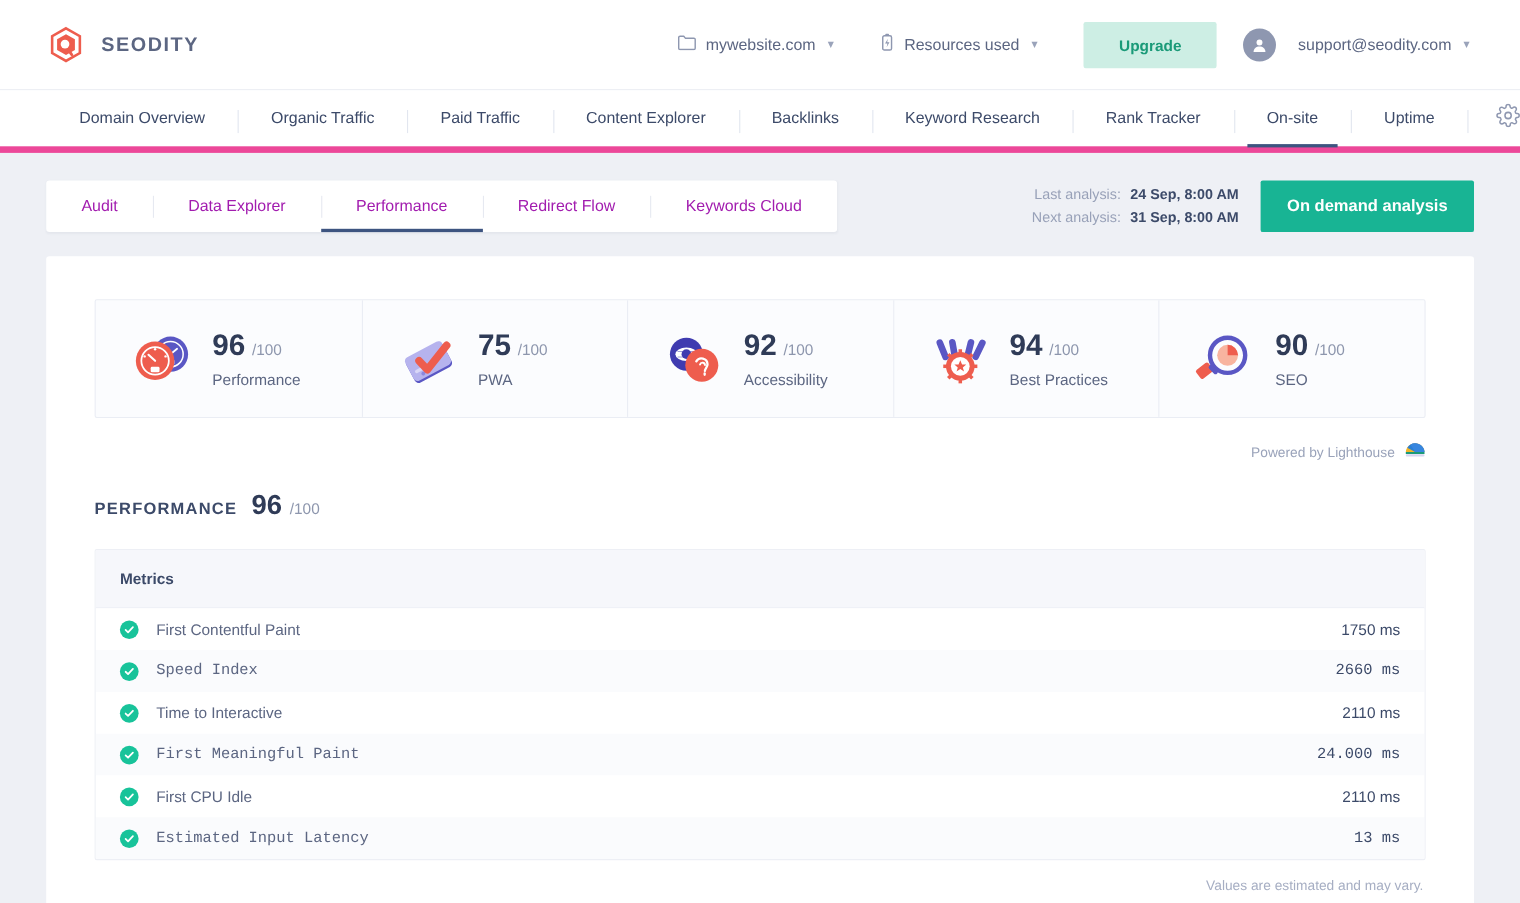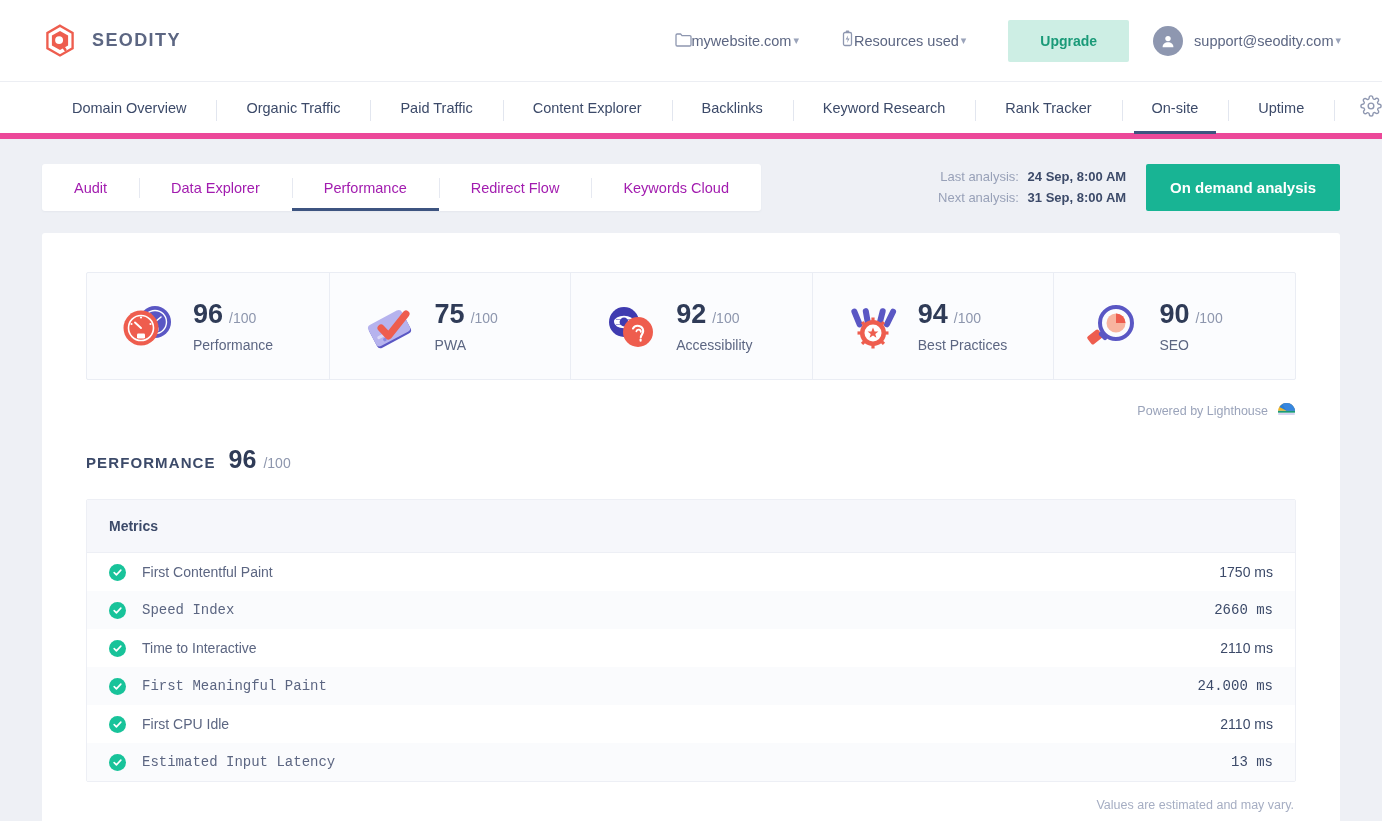--- a/index.html
+++ b/index.html
@@ -20,21 +20,21 @@
   .brand { display: flex; align-items: center; padding-left: 42px; }
   .brand-logo { width: 36px; height: 36px; }
   .brand-name {
     margin-left: 14px; font-size: 18px; letter-spacing: 1.4px;
     font-weight: 700; color: #5c6682;
   }
   .topbar-right {
     margin-left: auto; display: flex; align-items: center; padding-right: 34px;
   }
   .tb-item {
-    display: flex; align-items: center; 
+    display: flex; align-items: center; gap: 9px;
     font-size: 14.5px; color: #5c6682; margin-right: 42px;
     cursor: pointer; white-space: nowrap;
   }
   .tb-item .caret { color: #9aa3ba; font-size: 11px; margin-left: 2px; }
   .upgrade-btn {
     background: #cdeee4; color: #1a9a78;
     font-size: 14px; font-weight: 700;
     padding: 13px 32px; border: none; border-radius: 2px;
     cursor: pointer; margin-right: 24px;
   }
@@ -216,21 +216,21 @@
           <rect x="4.8" y="0.6" width="3.4" height="1.8" rx="0.7" fill="#8e97b0"></rect>
           <path d="M7.2 5.2L4.6 9.6h2.2l-.8 3.4L8.6 8.5H6.5z" fill="#8e97b0"></path>
         </svg>
       </span>
       <span>Resources used</span>
       <span class="caret">▾</span>
     </div>
 
     <button class="upgrade-btn">Upgrade</button>
 
-    <div class="tb-item" style="margin-right:7px">
+    <div class="tb-item" style="margin-right:12px">
       <span class="avatar">
         <svg width="16" height="16" viewBox="0 0 16 16">
           <circle cx="8" cy="5.6" r="2.7" fill="#ffffff"></circle>
           <path d="M2.6 14.2c0-3.2 2.4-5 5.4-5s5.4 1.8 5.4 5z" fill="#ffffff"></path>
         </svg>
       </span>
       <span class="user-email">support@seodity.com</span>
       <span class="caret">▾</span>
     </div>
   </div>

